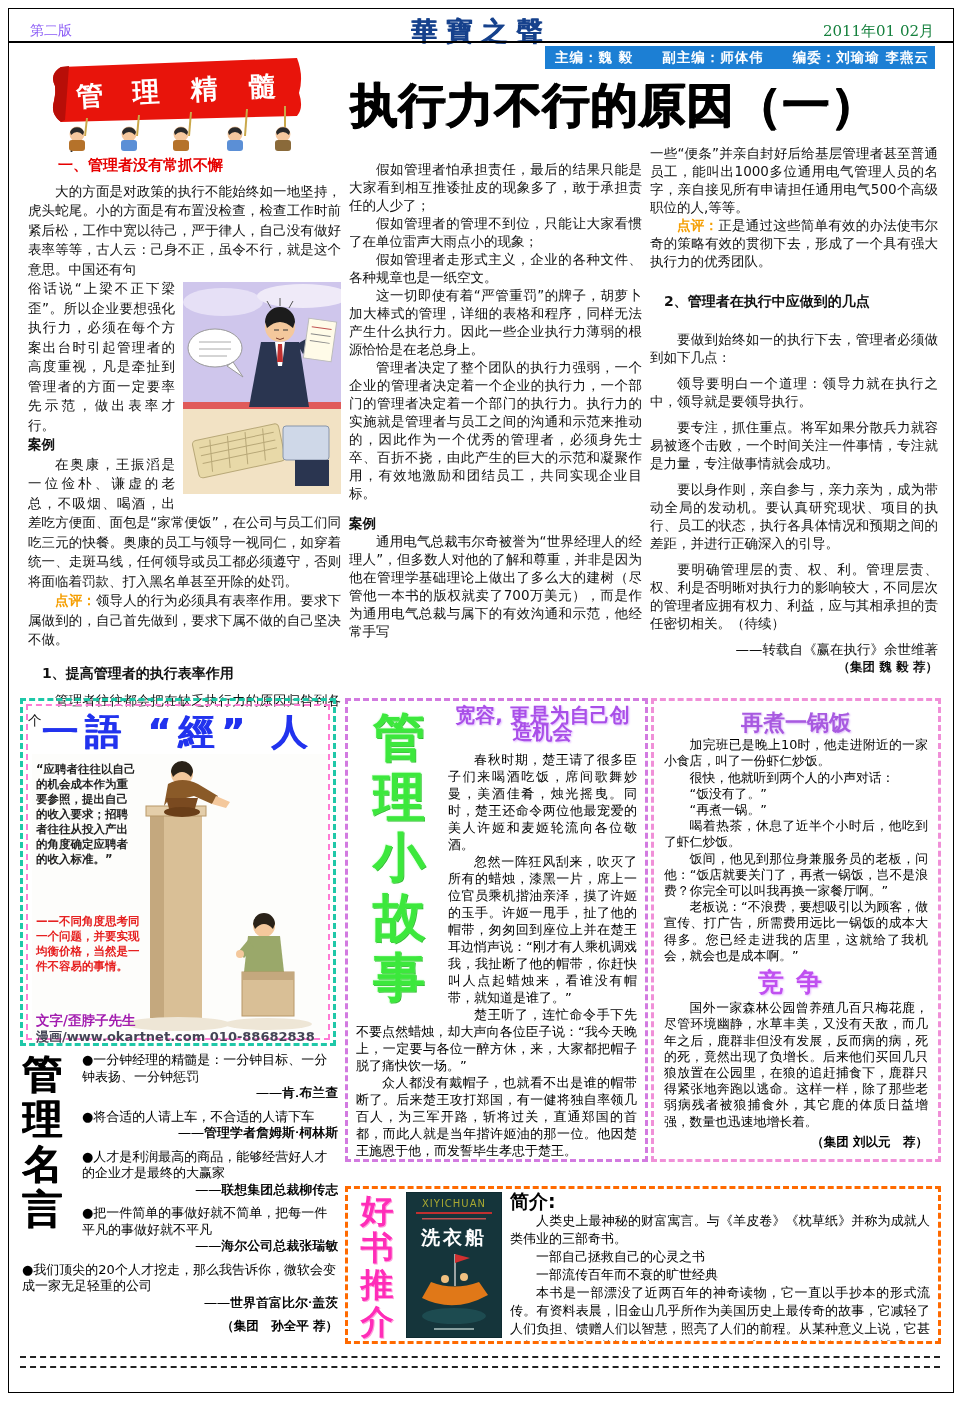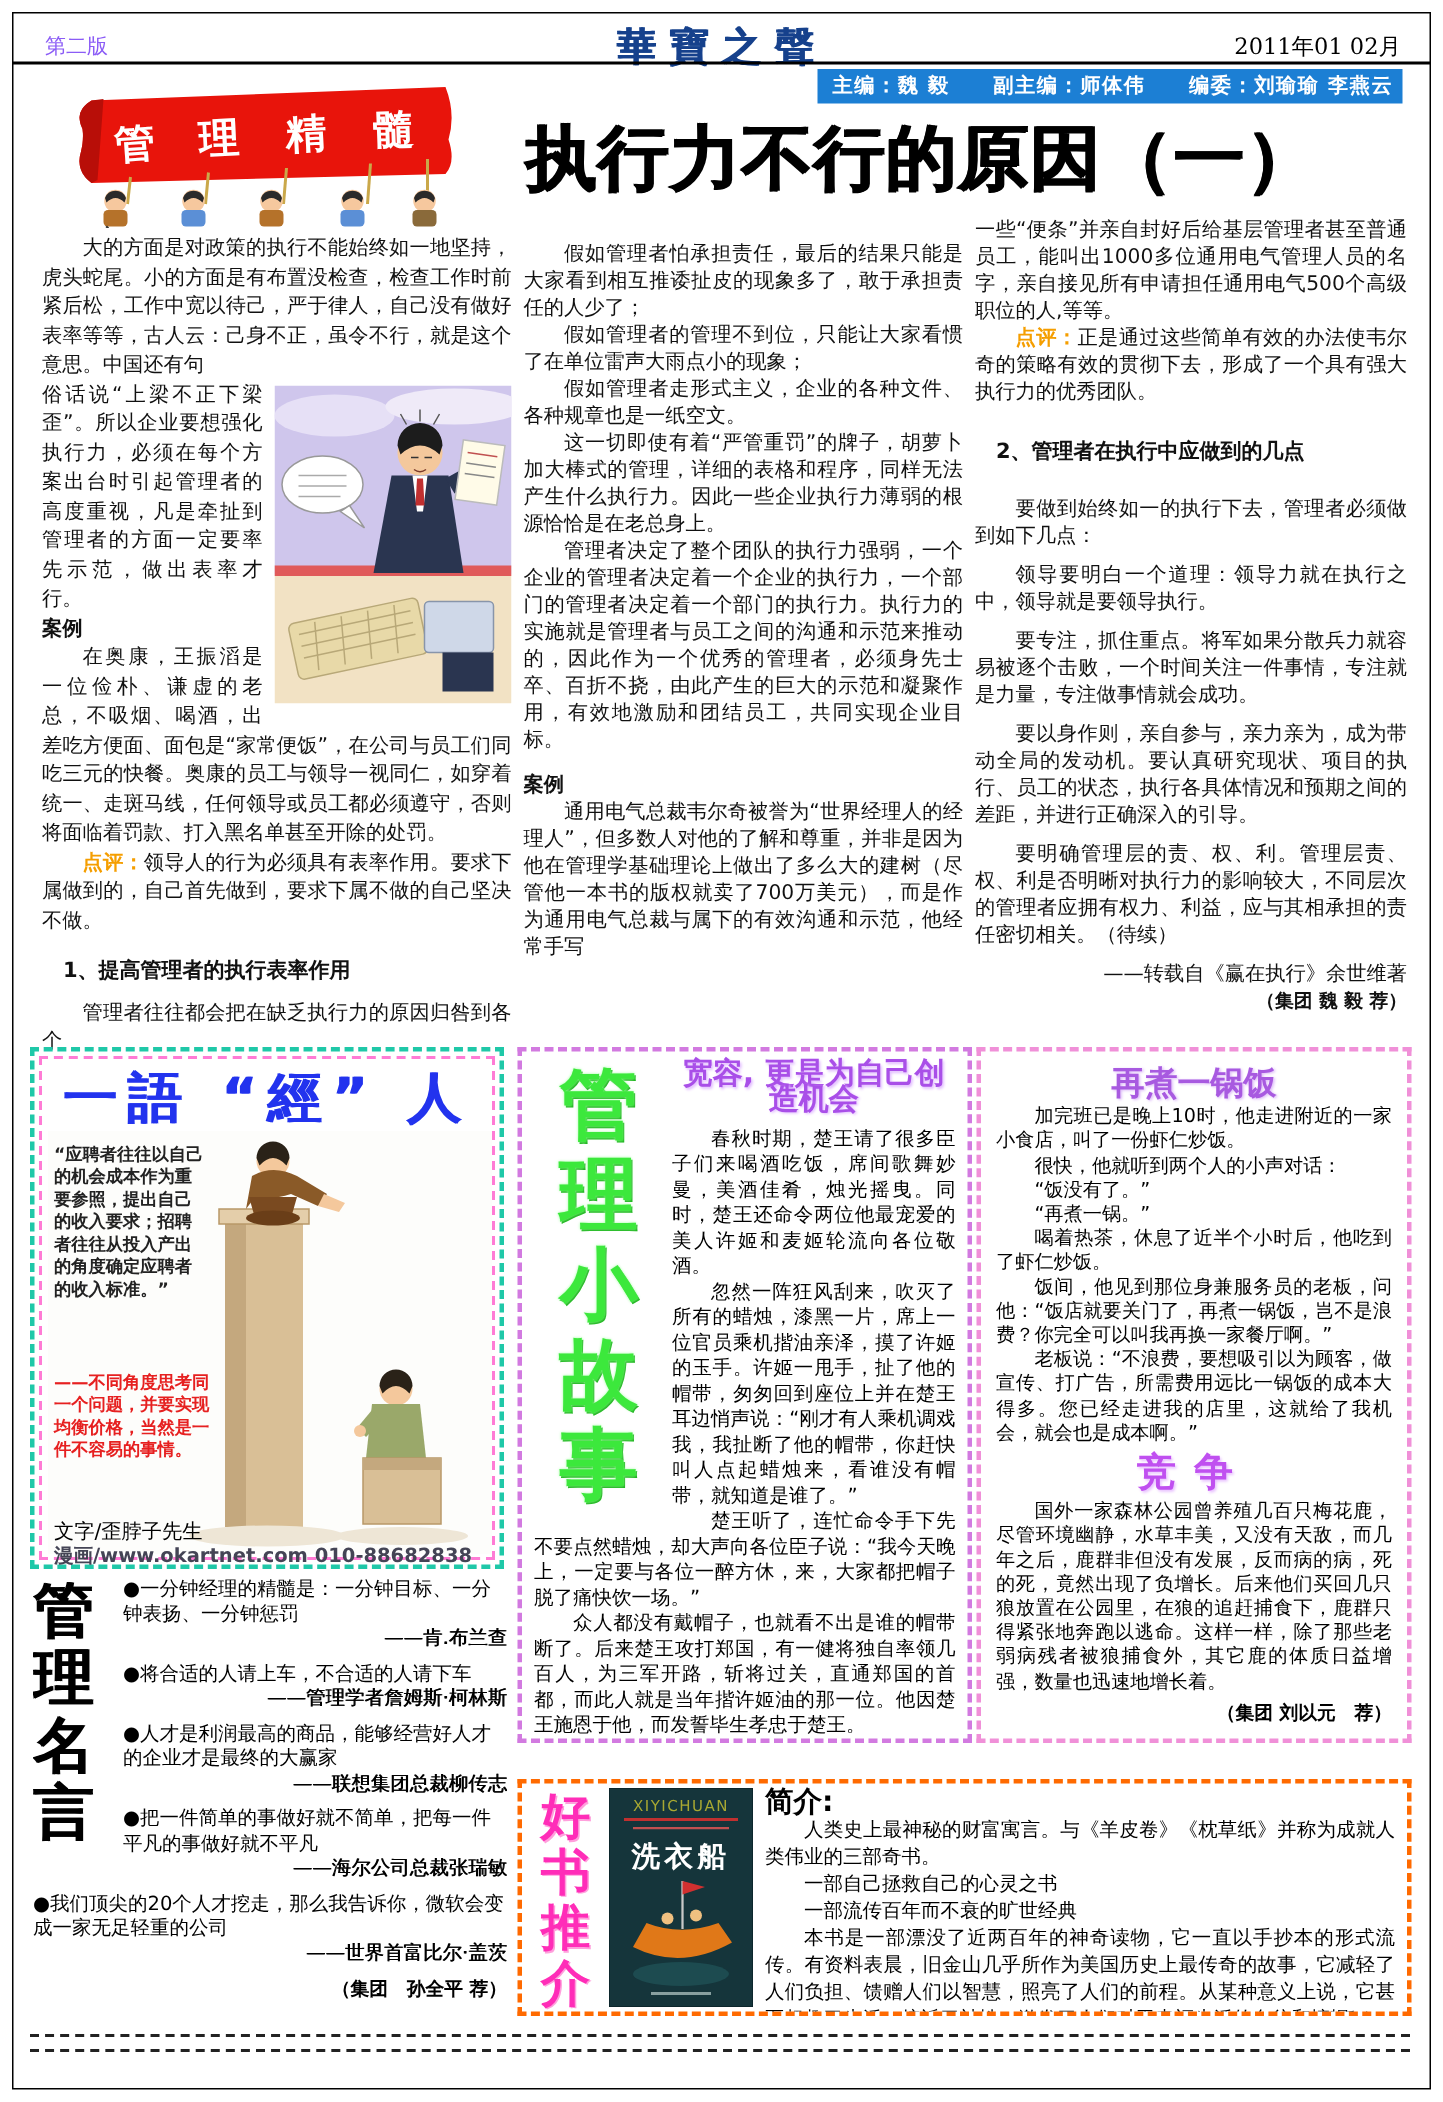--- a/index.html
+++ b/index.html
@@ -3,21 +3,21 @@
 <meta charset="utf-8">
 <style>
   * { box-sizing: border-box; margin: 0; padding: 0; }
   html,body { width:962px; height:1401px; background:#fff; font-family:"DejaVu Sans",sans-serif; }
   .page { position:relative; width:962px; height:1401px; background:#fff; overflow:hidden; }
   .page-border { position:absolute; left:8px; top:8px; width:946px; height:1385px; border:1px solid #000; pointer-events:none; }
 
   
   .hdr-left { position:absolute; left:30px; top:22px; font-size:14px; color:#8b5cf6; }
   .hdr-center { position:absolute; left:0; right:0; top:14px; text-align:center; font-size:26px; font-weight:bold; color:#16418c; letter-spacing:9px; font-family:"DejaVu Serif",serif; text-shadow:1px 0 #16418c; }
-  .hdr-right { position:absolute; right:28px; top:22px; font-size:15px; color:#000000; font-family:"DejaVu Serif",serif;text-align:center; }
+  .hdr-right { position:absolute; right:28px; top:22px; font-size:15px; color:#15803d; font-family:"DejaVu Serif",serif;text-align:center; }
   .hdr-rule { position:absolute; left:8px; right:8px; top:41px; border-top:2px solid #000; }
   .editors-bar { position:absolute; left:545px; top:46px; width:390px; height:23px; background:#1c7fd4; color:#fff; font-size:13.5px; font-weight:bold; line-height:23px; padding-left:10px; letter-spacing:1px; }
 
   
   .banner-svg { position:absolute; left:35px; top:56px; }
   .main-title { position:absolute; left:350px; top:74px; width:588px; font-size:47px; font-weight:900; color:#000; letter-spacing:1px; text-shadow:1.5px 0 #000, 0 1px #000; white-space:nowrap; }
 
   
   .col { position:absolute; top:156px; font-size:13.5px; color:#111; text-align:justify; }
   .col p { margin:0; }
@@ -35,21 +35,21 @@
   .src-line { text-align:right; margin-top:6px; }
   .contrib { font-weight:bold; text-align:right; font-size:12.5px; }
 
   
   .quote-box { position:absolute; left:20px; top:698px; width:316px; height:348px; border:3px dashed #1fc8a8; padding:3px; }
   .quote-inner { border:2px dashed #ff7bd5; width:100%; height:100%; padding:2px 4px; position:relative; }
   .quote-title { font-size:36px; font-weight:bold; color:#2233ee; letter-spacing:7px; text-align:center; white-space:nowrap; text-shadow:1px 0 #2233ee; }
   .quote-art { position:absolute; left:4px; top:48px; width:296px; height:282px; }
   .quote-text { position:absolute; left:8px; top:56px; width:102px; font-size:11.5px; font-weight:bold; line-height:15px; color:#222; }
   .quote-comment { position:absolute; left:8px; top:208px; width:104px; font-size:11.5px; font-weight:bold; line-height:15px; color:#e62020; }
-  .quote-credit1 { position:absolute; left:8px; top:306px; font-size:13.5px; font-weight:normal; color:#000000; }
+  .quote-credit1 { position:absolute; left:8px; top:306px; font-size:13.5px; font-weight:bold; color:#a21caf; }
   .quote-credit2 { position:absolute; left:8px; top:322px; font-size:13px; font-weight:bold; color:#445; }
 
   
   .maxims { position:absolute; left:22px; top:1052px; width:316px; height:290px; font-size:13px; line-height:16.5px; overflow:hidden; }
   .maxims-title { float:left; width:52px; margin-right:8px; }
   .maxims-title div { font-size:40px; font-weight:900; line-height:45px; color:#000; text-shadow:1px 0 #000; }
   .maxim { margin-bottom:7px; }
   .mauthor { font-weight:normal; text-align:right; text-shadow:0.5px 0 #000; }
   .maxims .contrib { margin-top:4px; }
 
@@ -127,20 +127,21 @@
         <circle cx="0" cy="-4" r="7.5" fill="#f6c89e"></circle>
           <path d="M-7,-6 A7.5,7.5 0 0,1 7,-6 L6,-3 Q0,-9 -6,-3 Z" fill="#2a2a2a"></path>
         <rect x="-8" y="2" width="16" height="11" rx="3" fill="#8a6a3a"></rect>
       </g>
     </g>
   </svg>
 
   <h1 class="main-title">执行力不行的原因（一）</h1>
 
   <div class="col col1">
+    <h3 class="sec-head">一、管理者没有常抓不懈</h3>
     <p class="indent">大的方面是对政策的执行不能始终如一地坚持，虎头蛇尾。小的方面是有布置没检查，检查工作时前紧后松，工作中宽以待己，严于律人，自己没有做好表率等等，古人云：己身不正，虽令不行，就是这个意思。中国还有句</p>
     <div>
       <svg class="cartoon1" viewBox="0 0 158 212">
         <rect width="158" height="126" fill="#cfc6ec"></rect>
         <ellipse cx="40" cy="20" rx="40" ry="14" fill="#e6e0f6"></ellipse>
           <ellipse cx="120" cy="14" rx="46" ry="12" fill="#efeaf8"></ellipse>
         <rect y="126" width="158" height="86" fill="#f2e2c4"></rect>
         <rect y="120" width="158" height="7" fill="#e05a5a"></rect>
         <ellipse cx="32" cy="66" rx="27" ry="19" fill="#ffffff" stroke="#999"></ellipse>
         <path d="M50,80 L60,95 L44,84 Z" fill="#ffffff" stroke="#999"></path>

